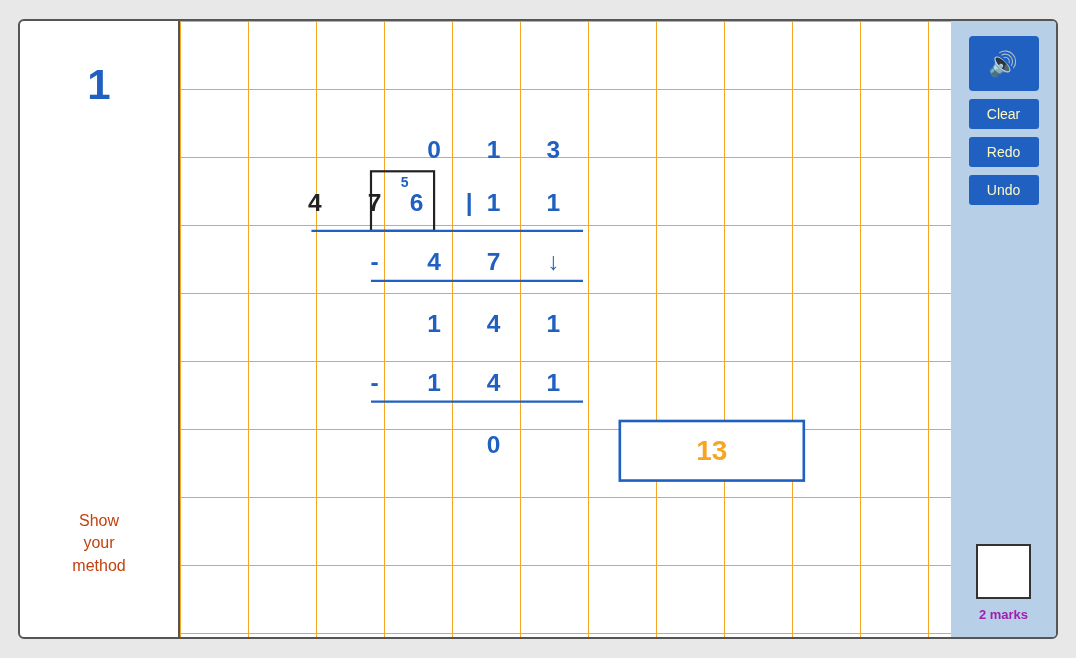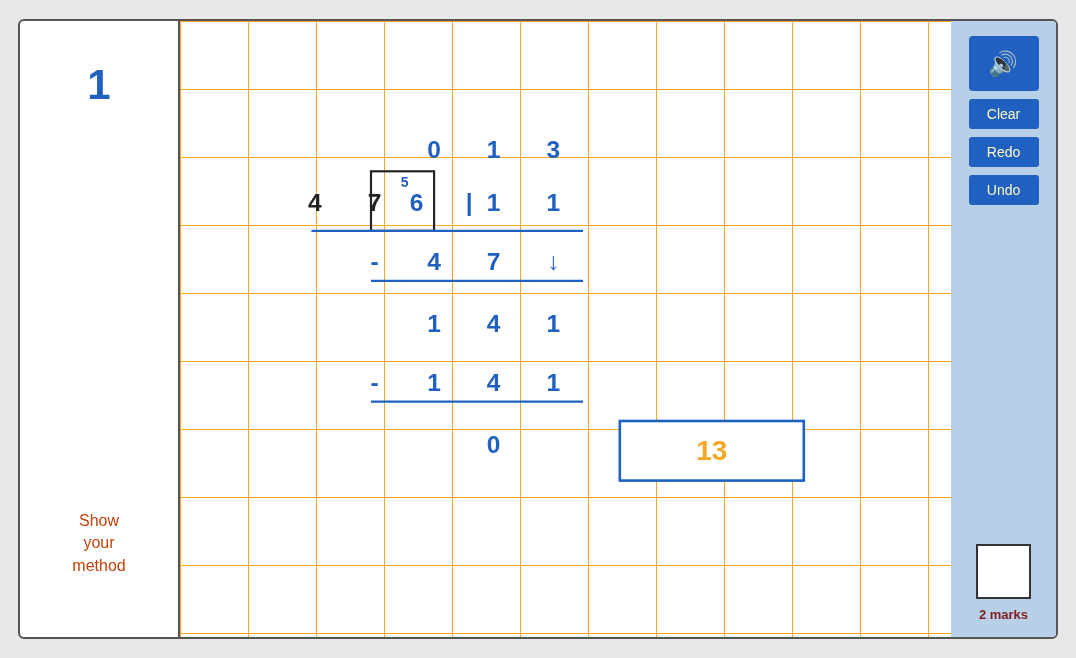--- a/index.html
+++ b/index.html
@@ -115,21 +115,21 @@
 
     .marks-box {
       width: 55px;
       height: 55px;
       border: 2px solid #333;
       background: white;
     }
 
     .marks-label {
       font-size: 13px;
-      color: #7f1d1d;
+      color: #a21caf;
       font-weight: bold;
       text-align: center;
     }
 
     
     .math-svg {
       position: absolute;
       top: 0;
       left: 0;
       width: 100%;

